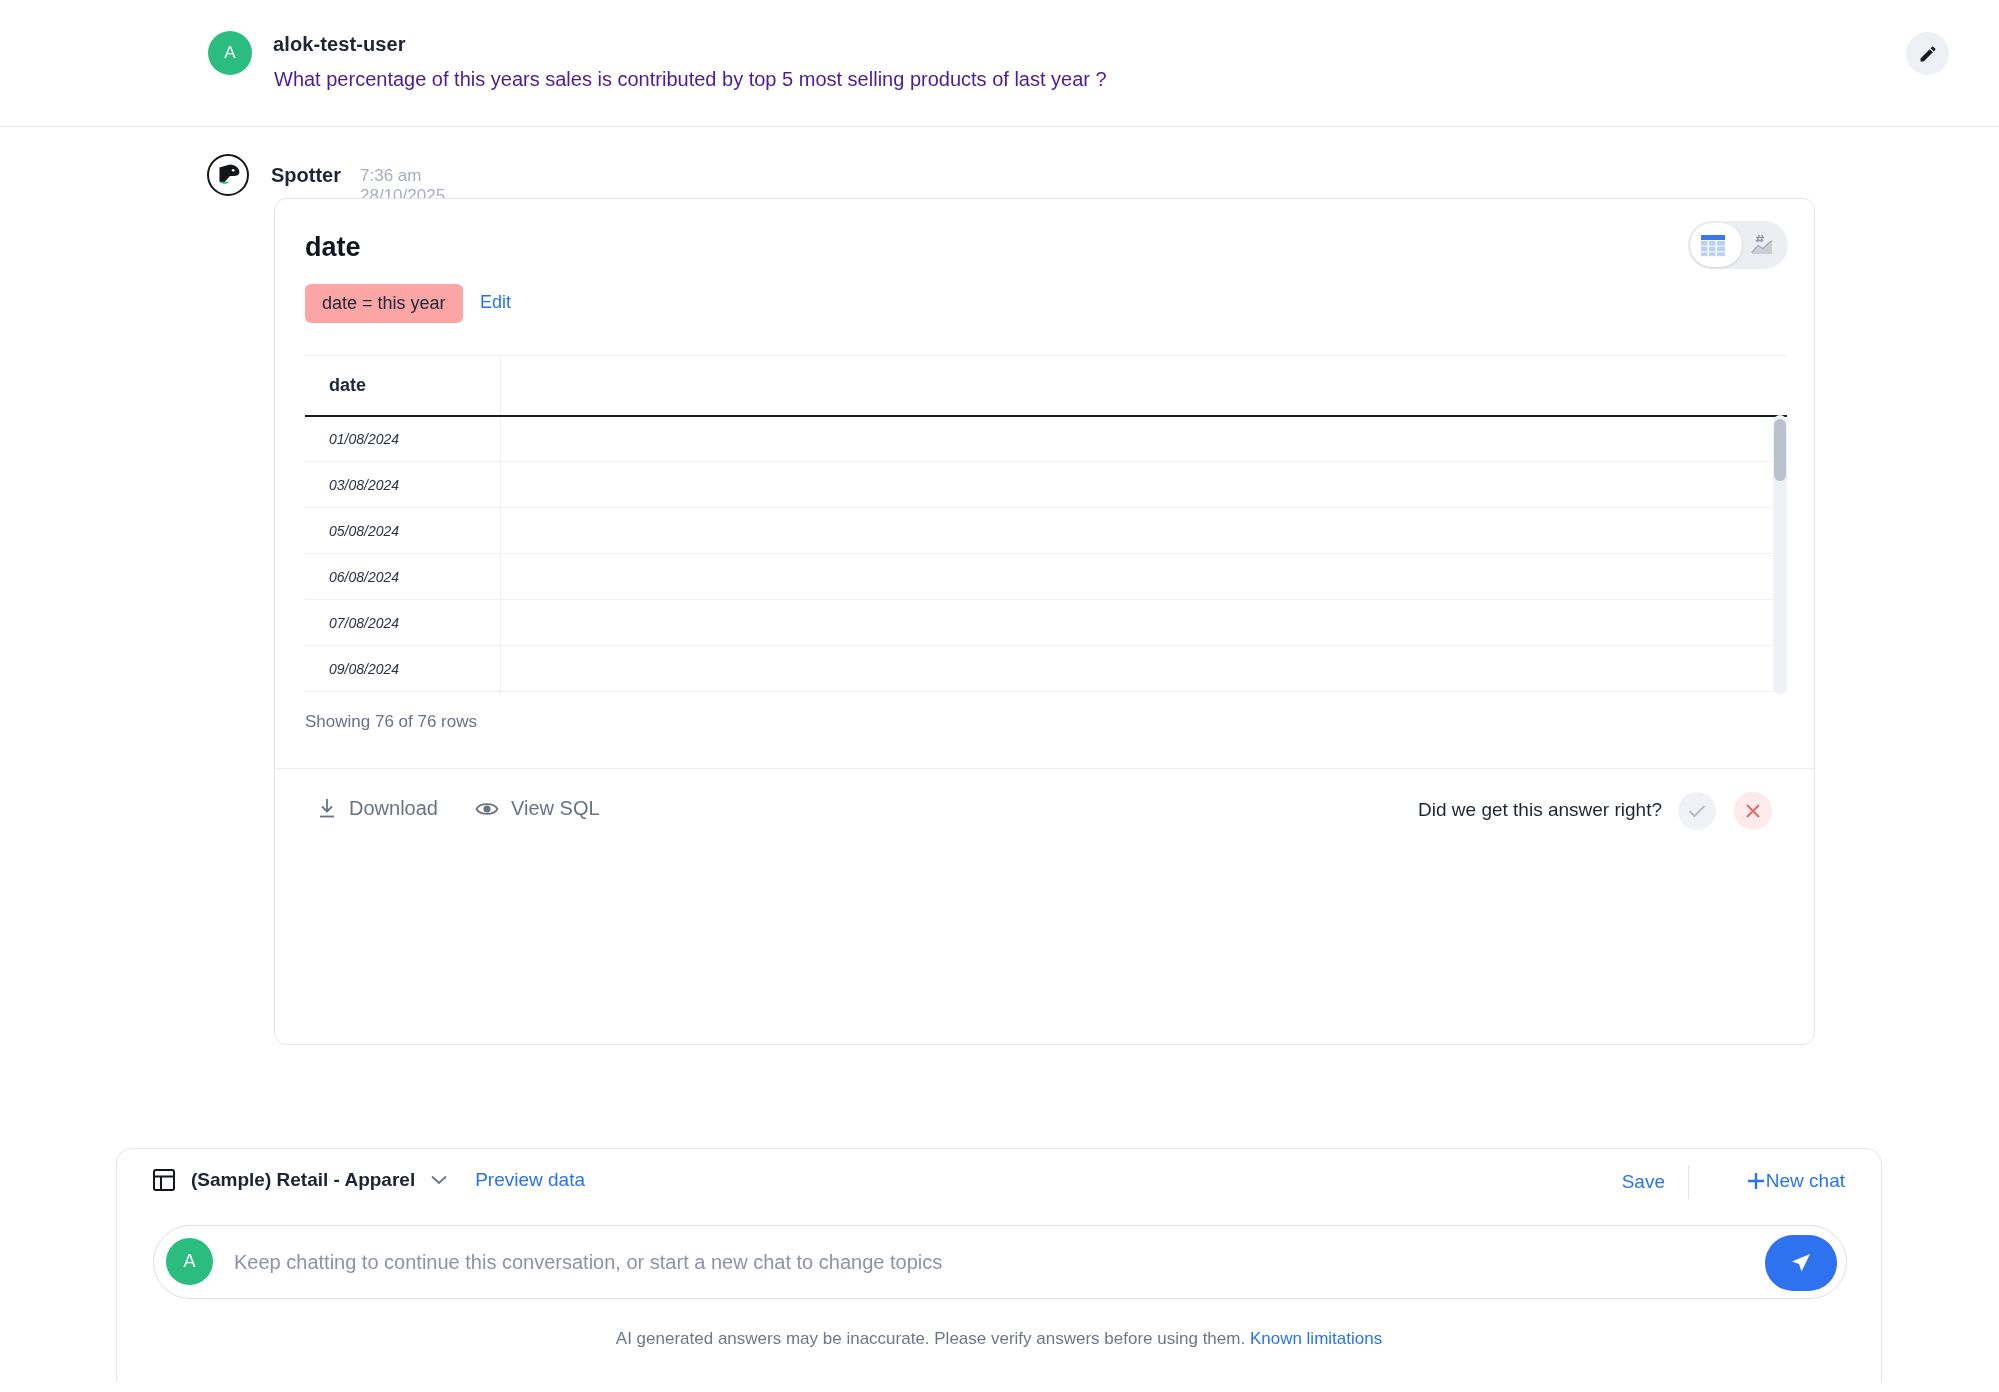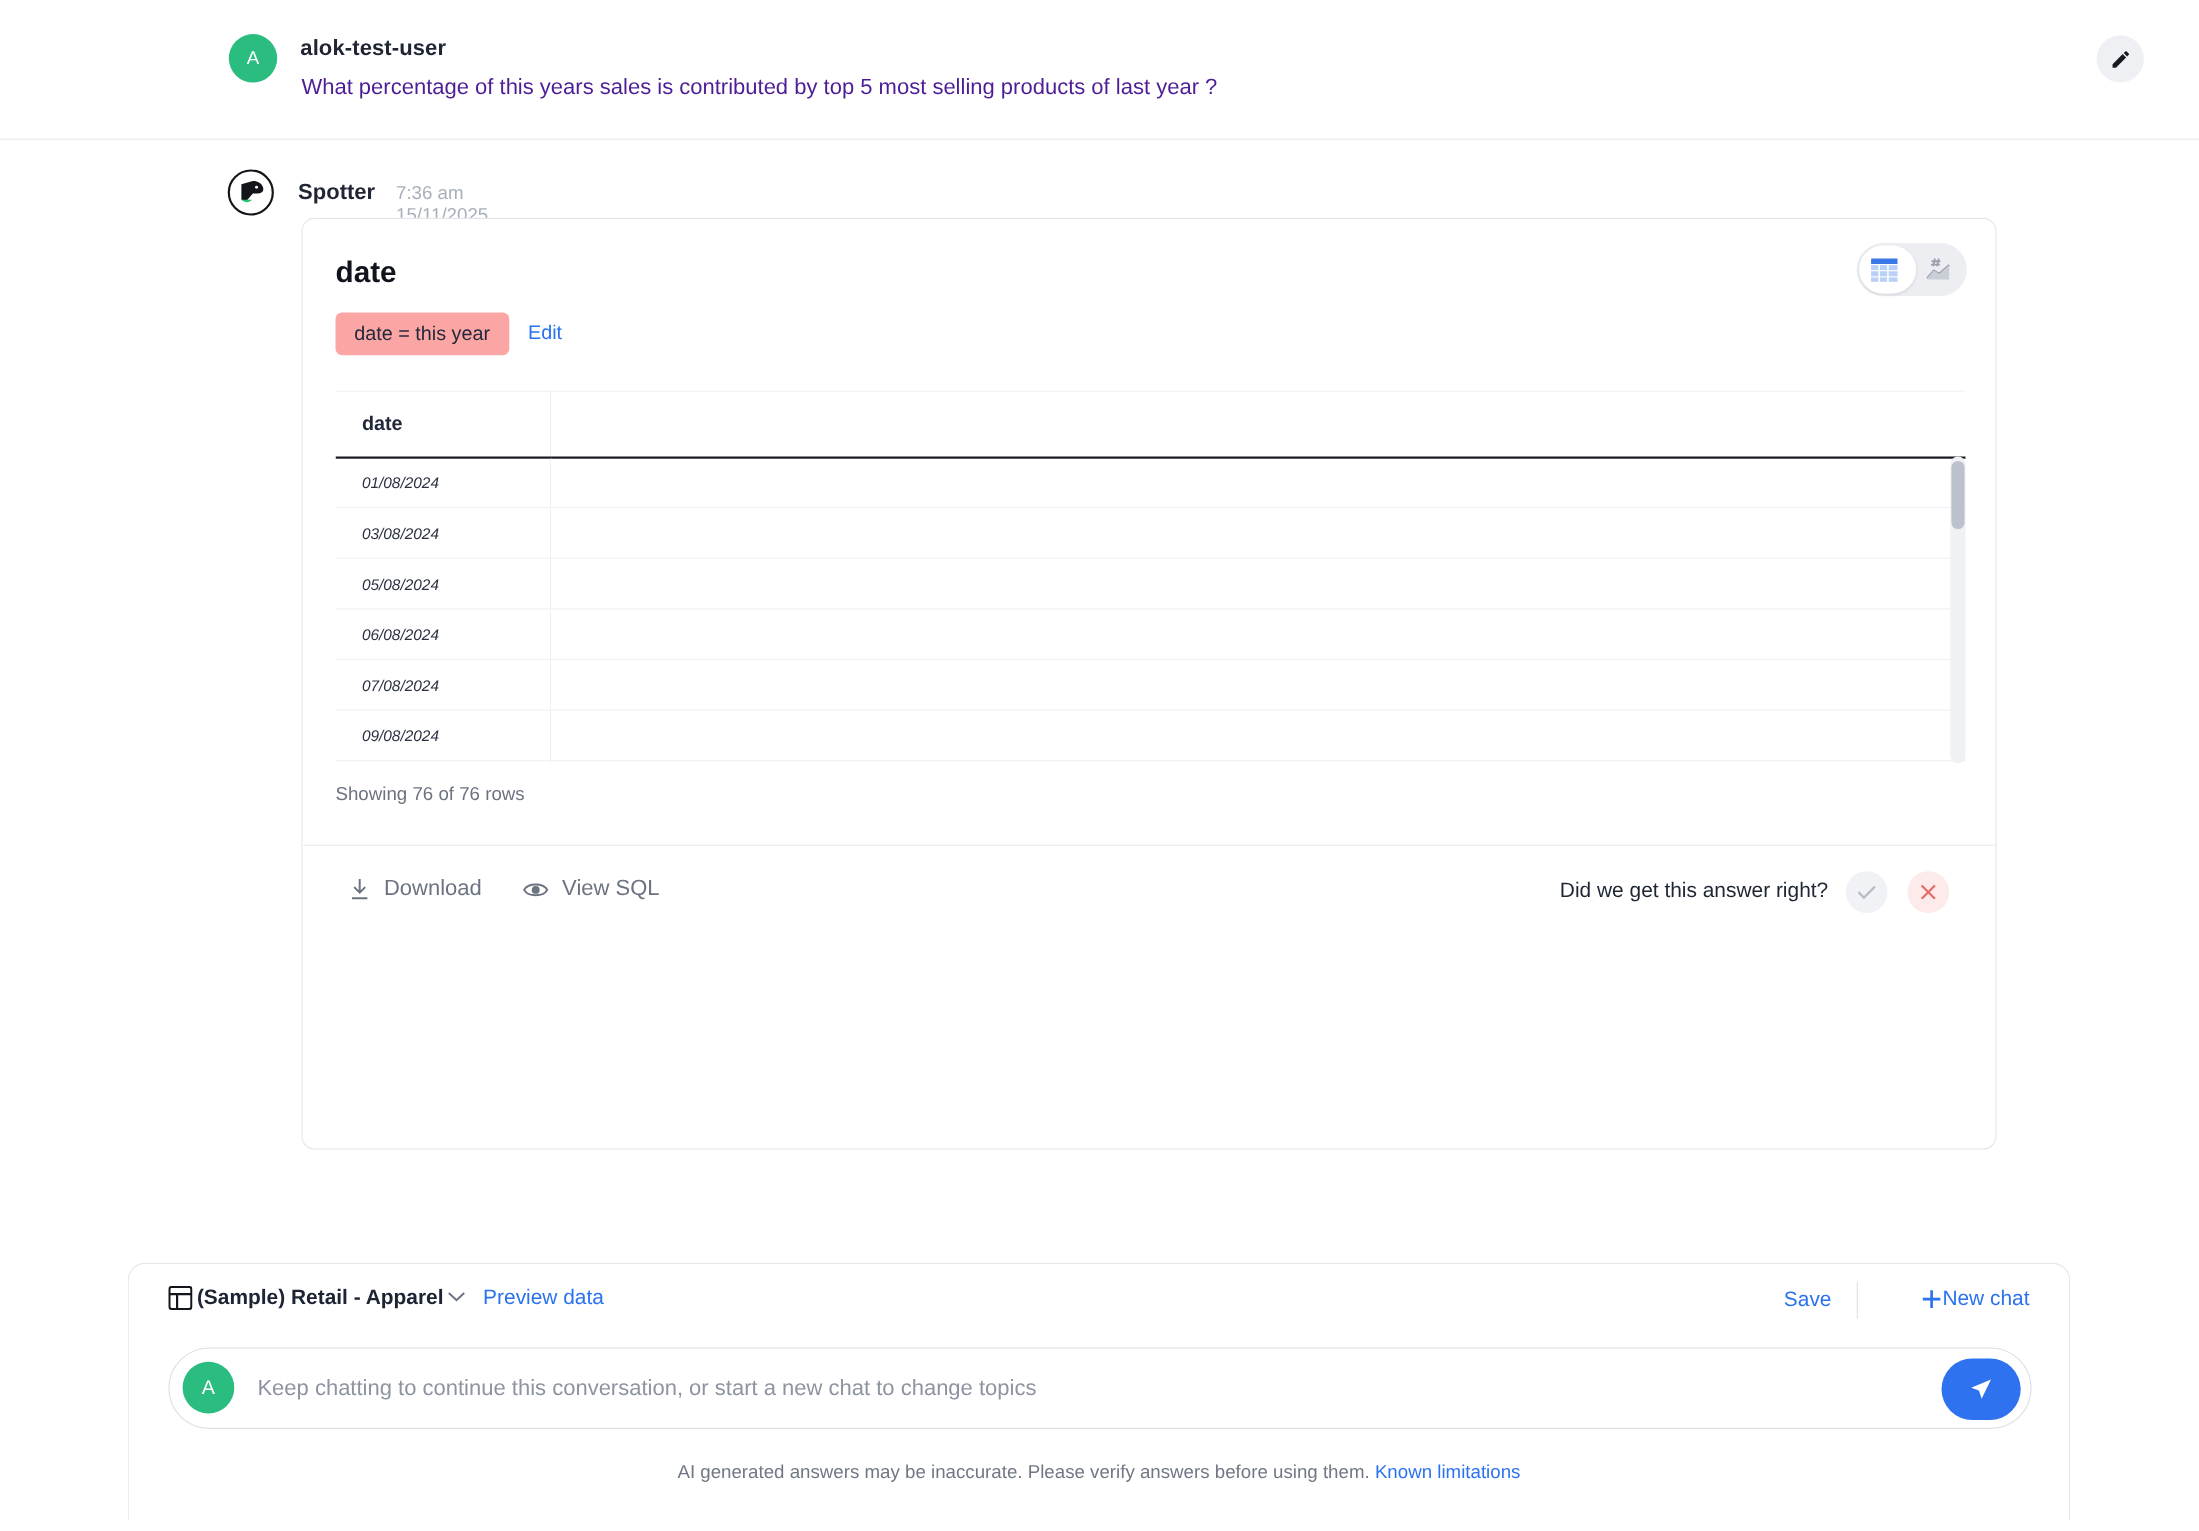--- a/index.html
+++ b/index.html
@@ -188,21 +188,21 @@
     position: absolute;
     left: 116px; top: 1148px;
     width: 1766px; height: 234px;
     background: #fff;
     border: 1px solid #e4e6ea;
     border-radius: 16px 16px 0 0;
     border-bottom: none;
   }
   .ds-row {
     position: absolute; left: 36px; top: 20px;
-    display: flex; align-items: center; gap: 4px;
+    display: flex; align-items: center; gap: 16px;
   }
   .ds-name { font-size: 19px; font-weight: bold; color: #1c2332; }
   .chev { cursor: pointer; }
   .preview-link { font-size: 19px; color: #2a72ef; cursor: pointer; margin-left: 12px; }
 
   .save-link {
     position: absolute; right: 216px; top: 22px;
     font-size: 19px; color: #2a72ef; cursor: pointer;
   }
   .vdiv {
@@ -265,21 +265,21 @@
   <div class="spotter-head">
     <div class="spotter-logo">
       <svg width="38" height="38" viewBox="0 0 40 40">
         <circle cx="20" cy="20" r="19" fill="#fff"></circle>
         <path d="M11 12 L22 9 C28 9 32 13 32 17 C32 20 29 21 26 21 L22 21 L16 28 L11 27 Z" fill="#13151a"></path>
         <circle cx="25.5" cy="15" r="1.4" fill="#fff"></circle>
         <path d="M11 27 C14 30 19 30 21 27 L16 27 Z" fill="#25c077"></path>
       </svg>
     </div>
     <div class="spotter-name">Spotter</div>
-    <div class="spotter-time">7:36 am 15/11/2025</div>
+    <div class="spotter-time">7:36 am 28/10/2025</div>
   </div>
 
   <div class="card">
 
     <div class="card-title">date</div>
 
     <div class="view-toggle">
       <div class="toggle-pill"></div>
       <div class="toggle-opt">
         <svg width="26" height="23" viewBox="0 0 26 23">

